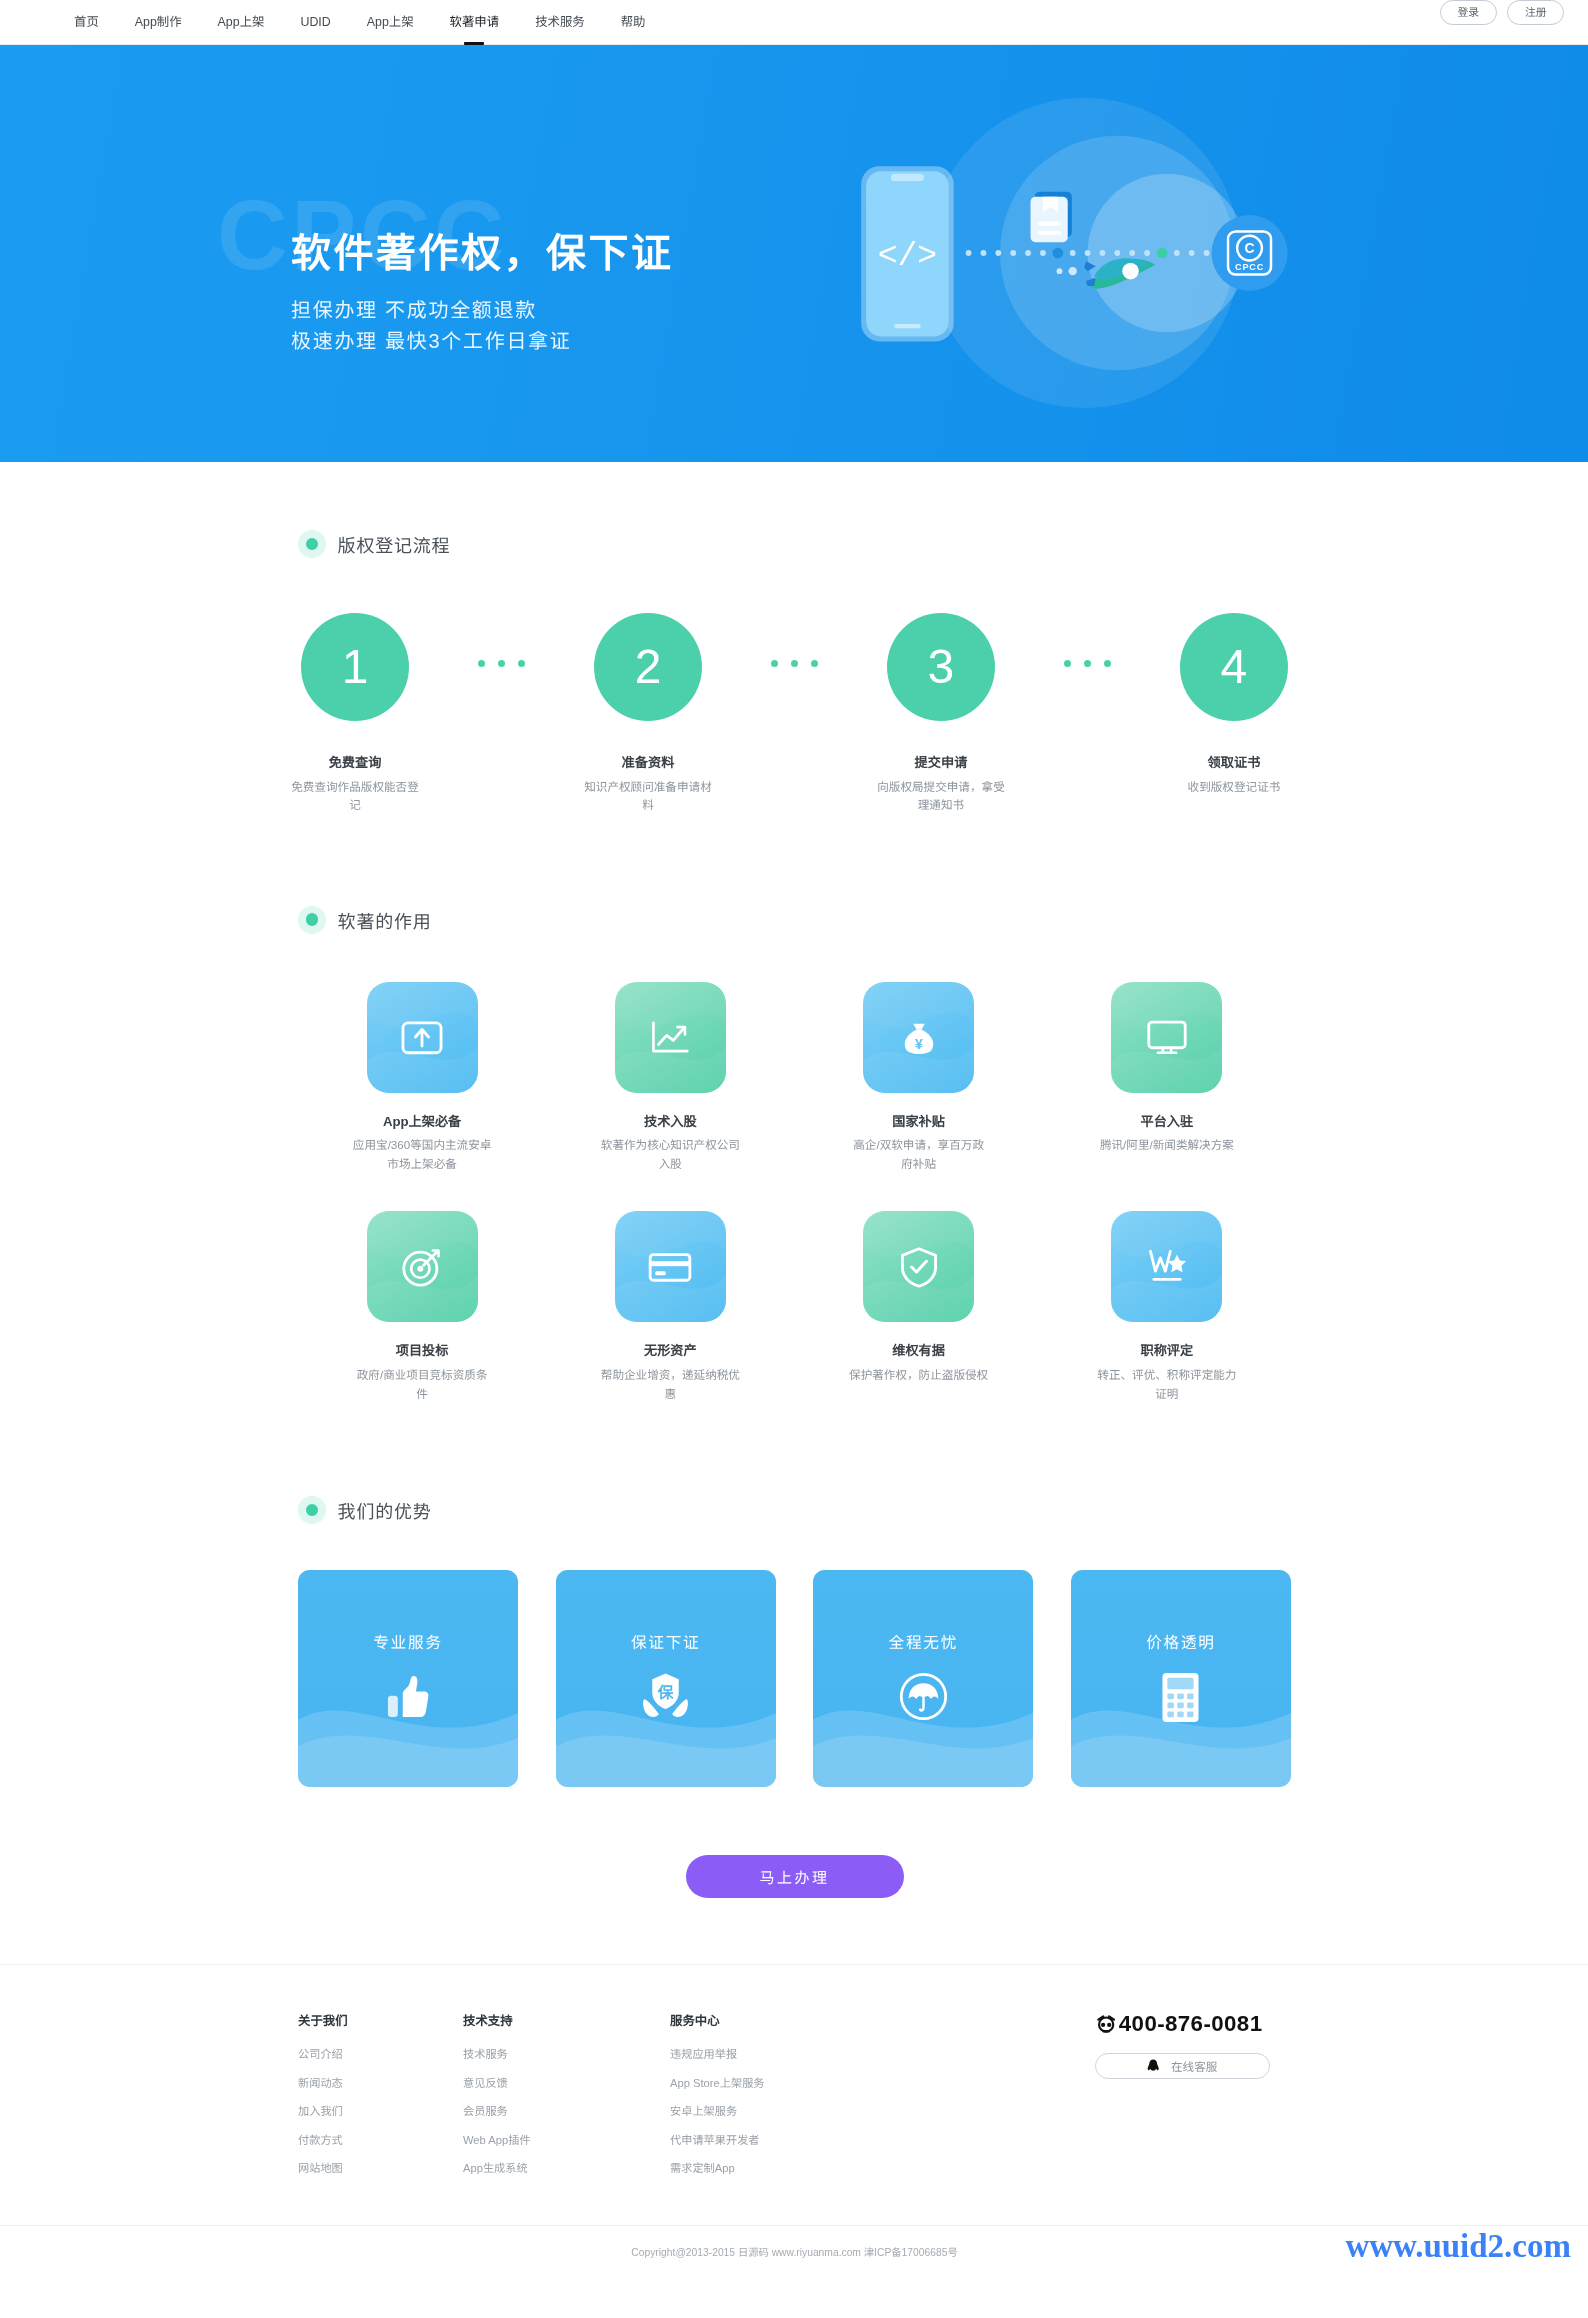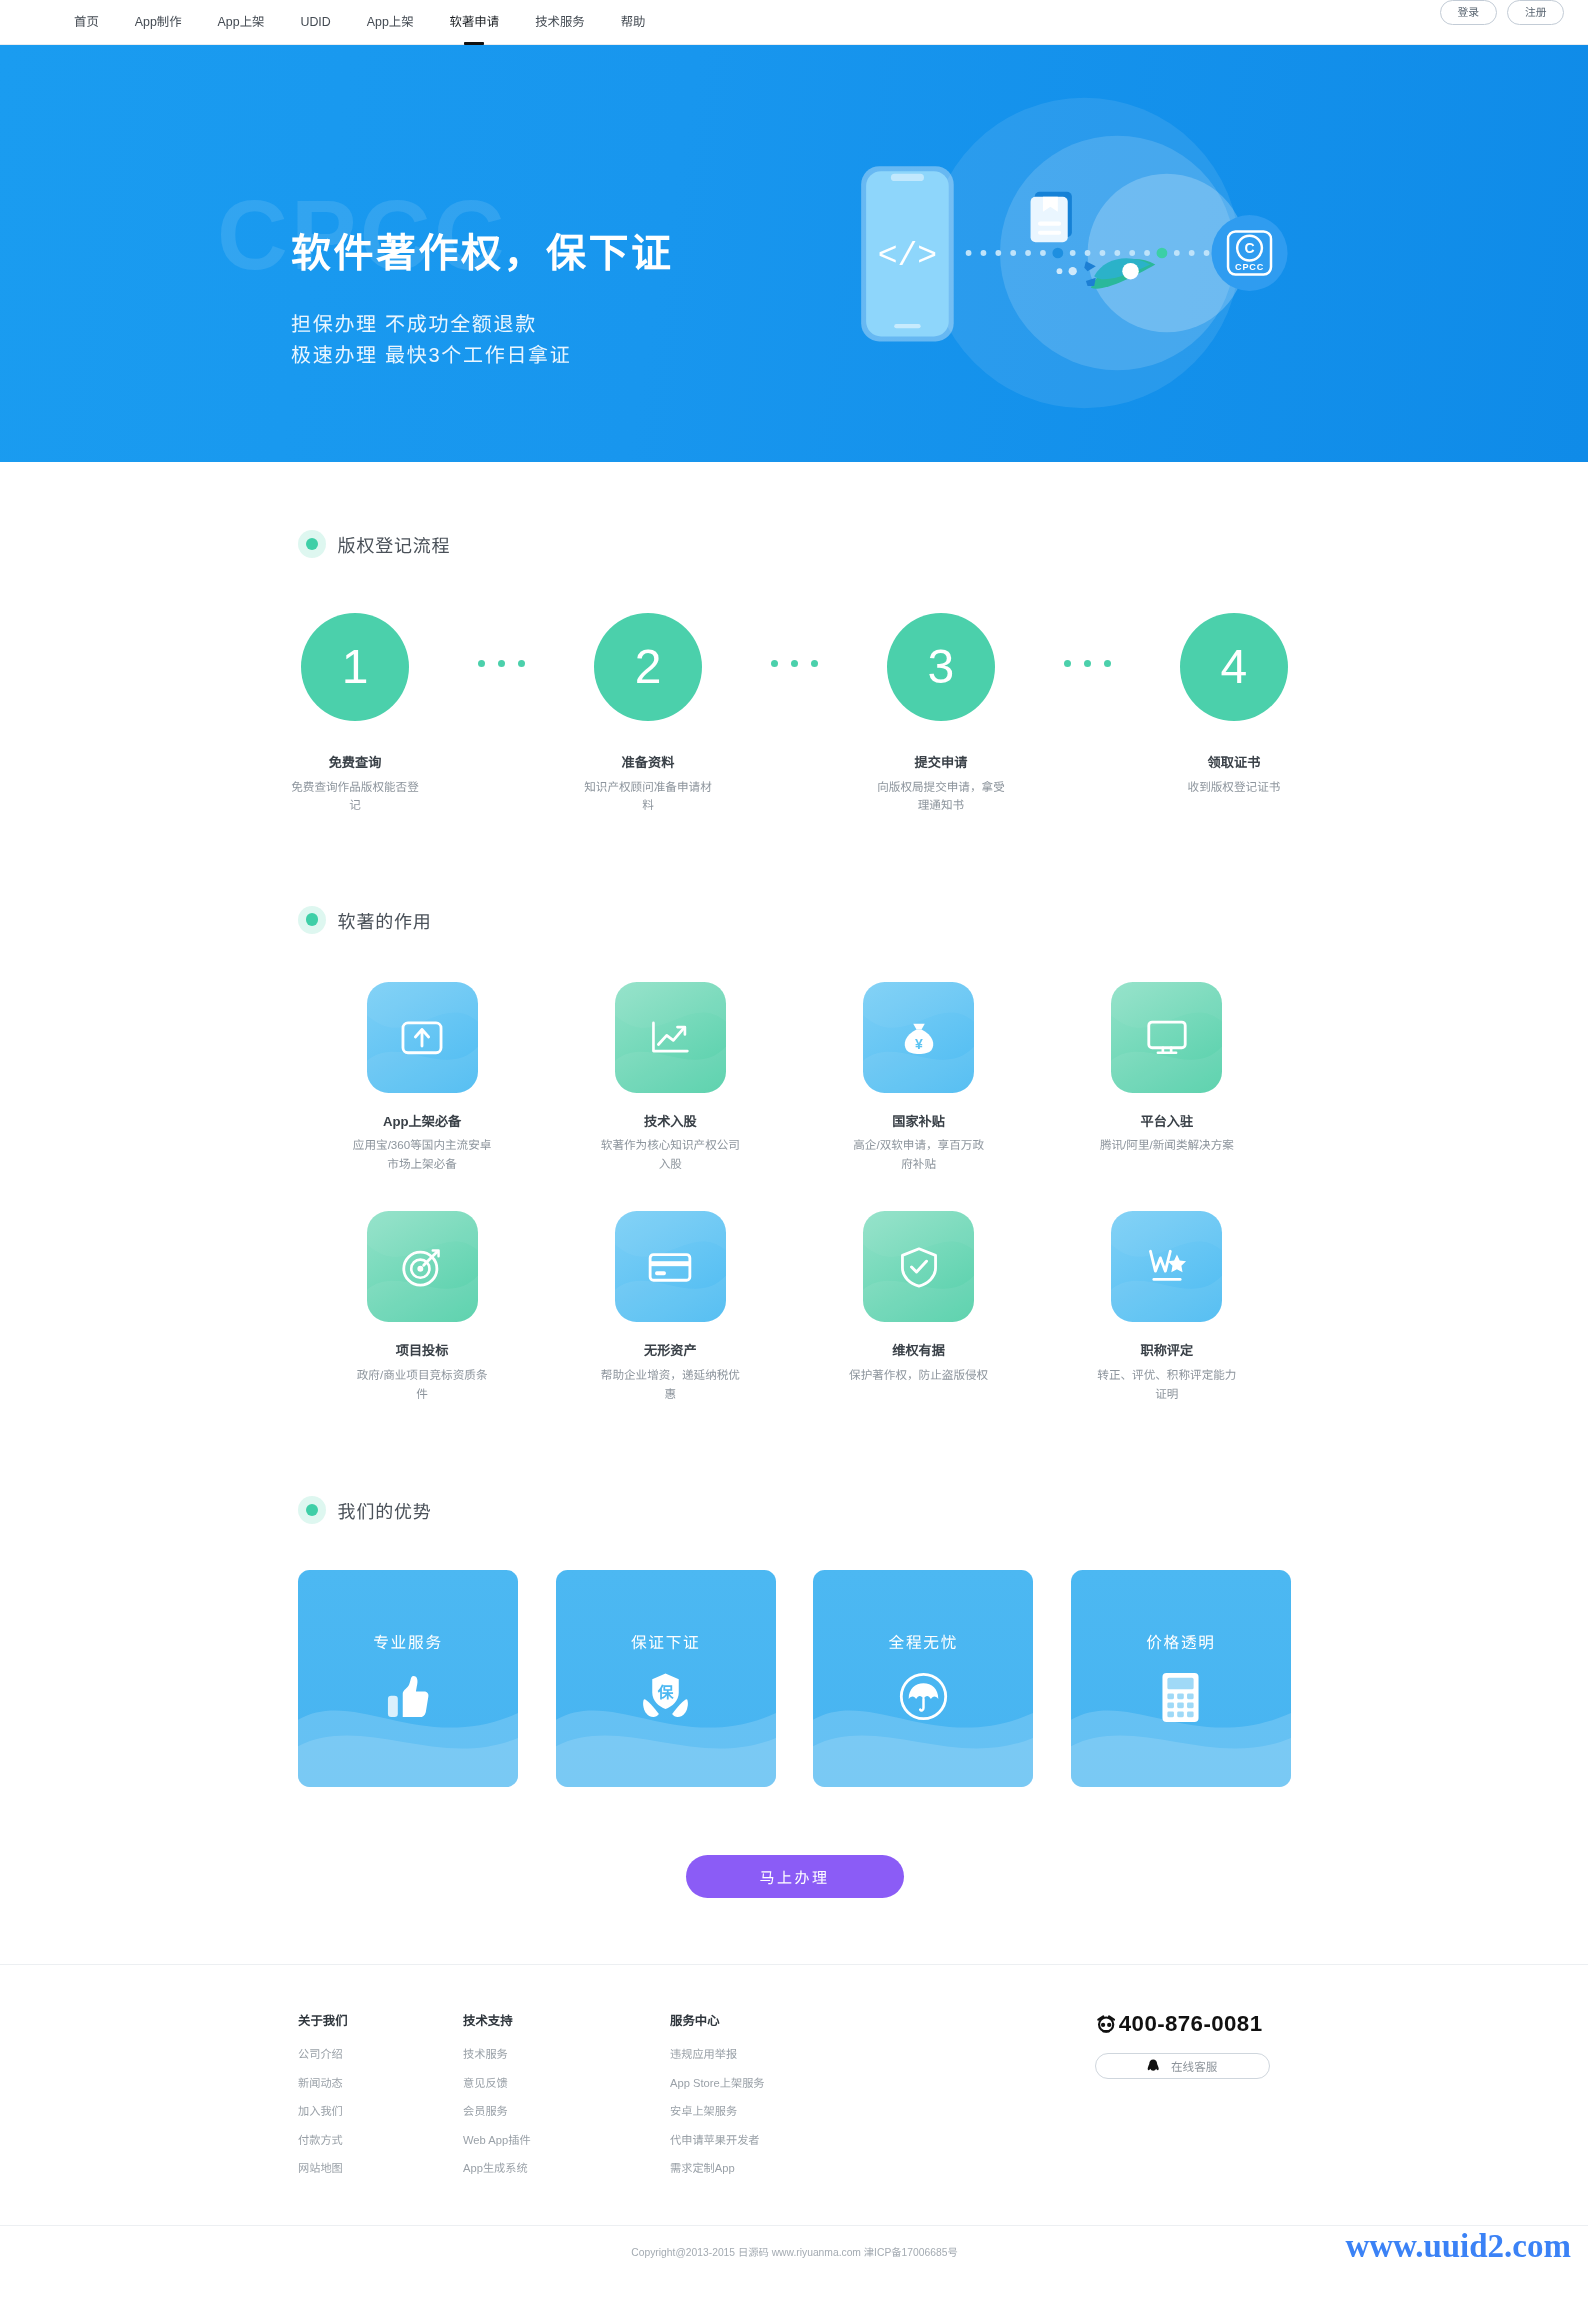--- a/index.html
+++ b/index.html
@@ -79,21 +79,21 @@
   }
   .hero-copy { position: absolute; left: 291px; top: 185px; }
   .hero-title {
     font-size: 40px;
     font-weight: 700;
     color: #fff;
     letter-spacing: 2.5px;
     line-height: 1.15;
   }
   .hero-sub {
-    margin-top: 33px;
+    margin-top: 19px;
     font-size: 20px;
     color: #eaf6ff;
     letter-spacing: 1.7px;
     line-height: 1.55;
   }
   .hero-art { position: absolute; right: 273px; top: 51px; width: 480px; height: 314px; }
 
   
   .section { width: 993px; margin: 0 auto; }
   .sec-head { display: flex; align-items: center; gap: 11.6px; }

